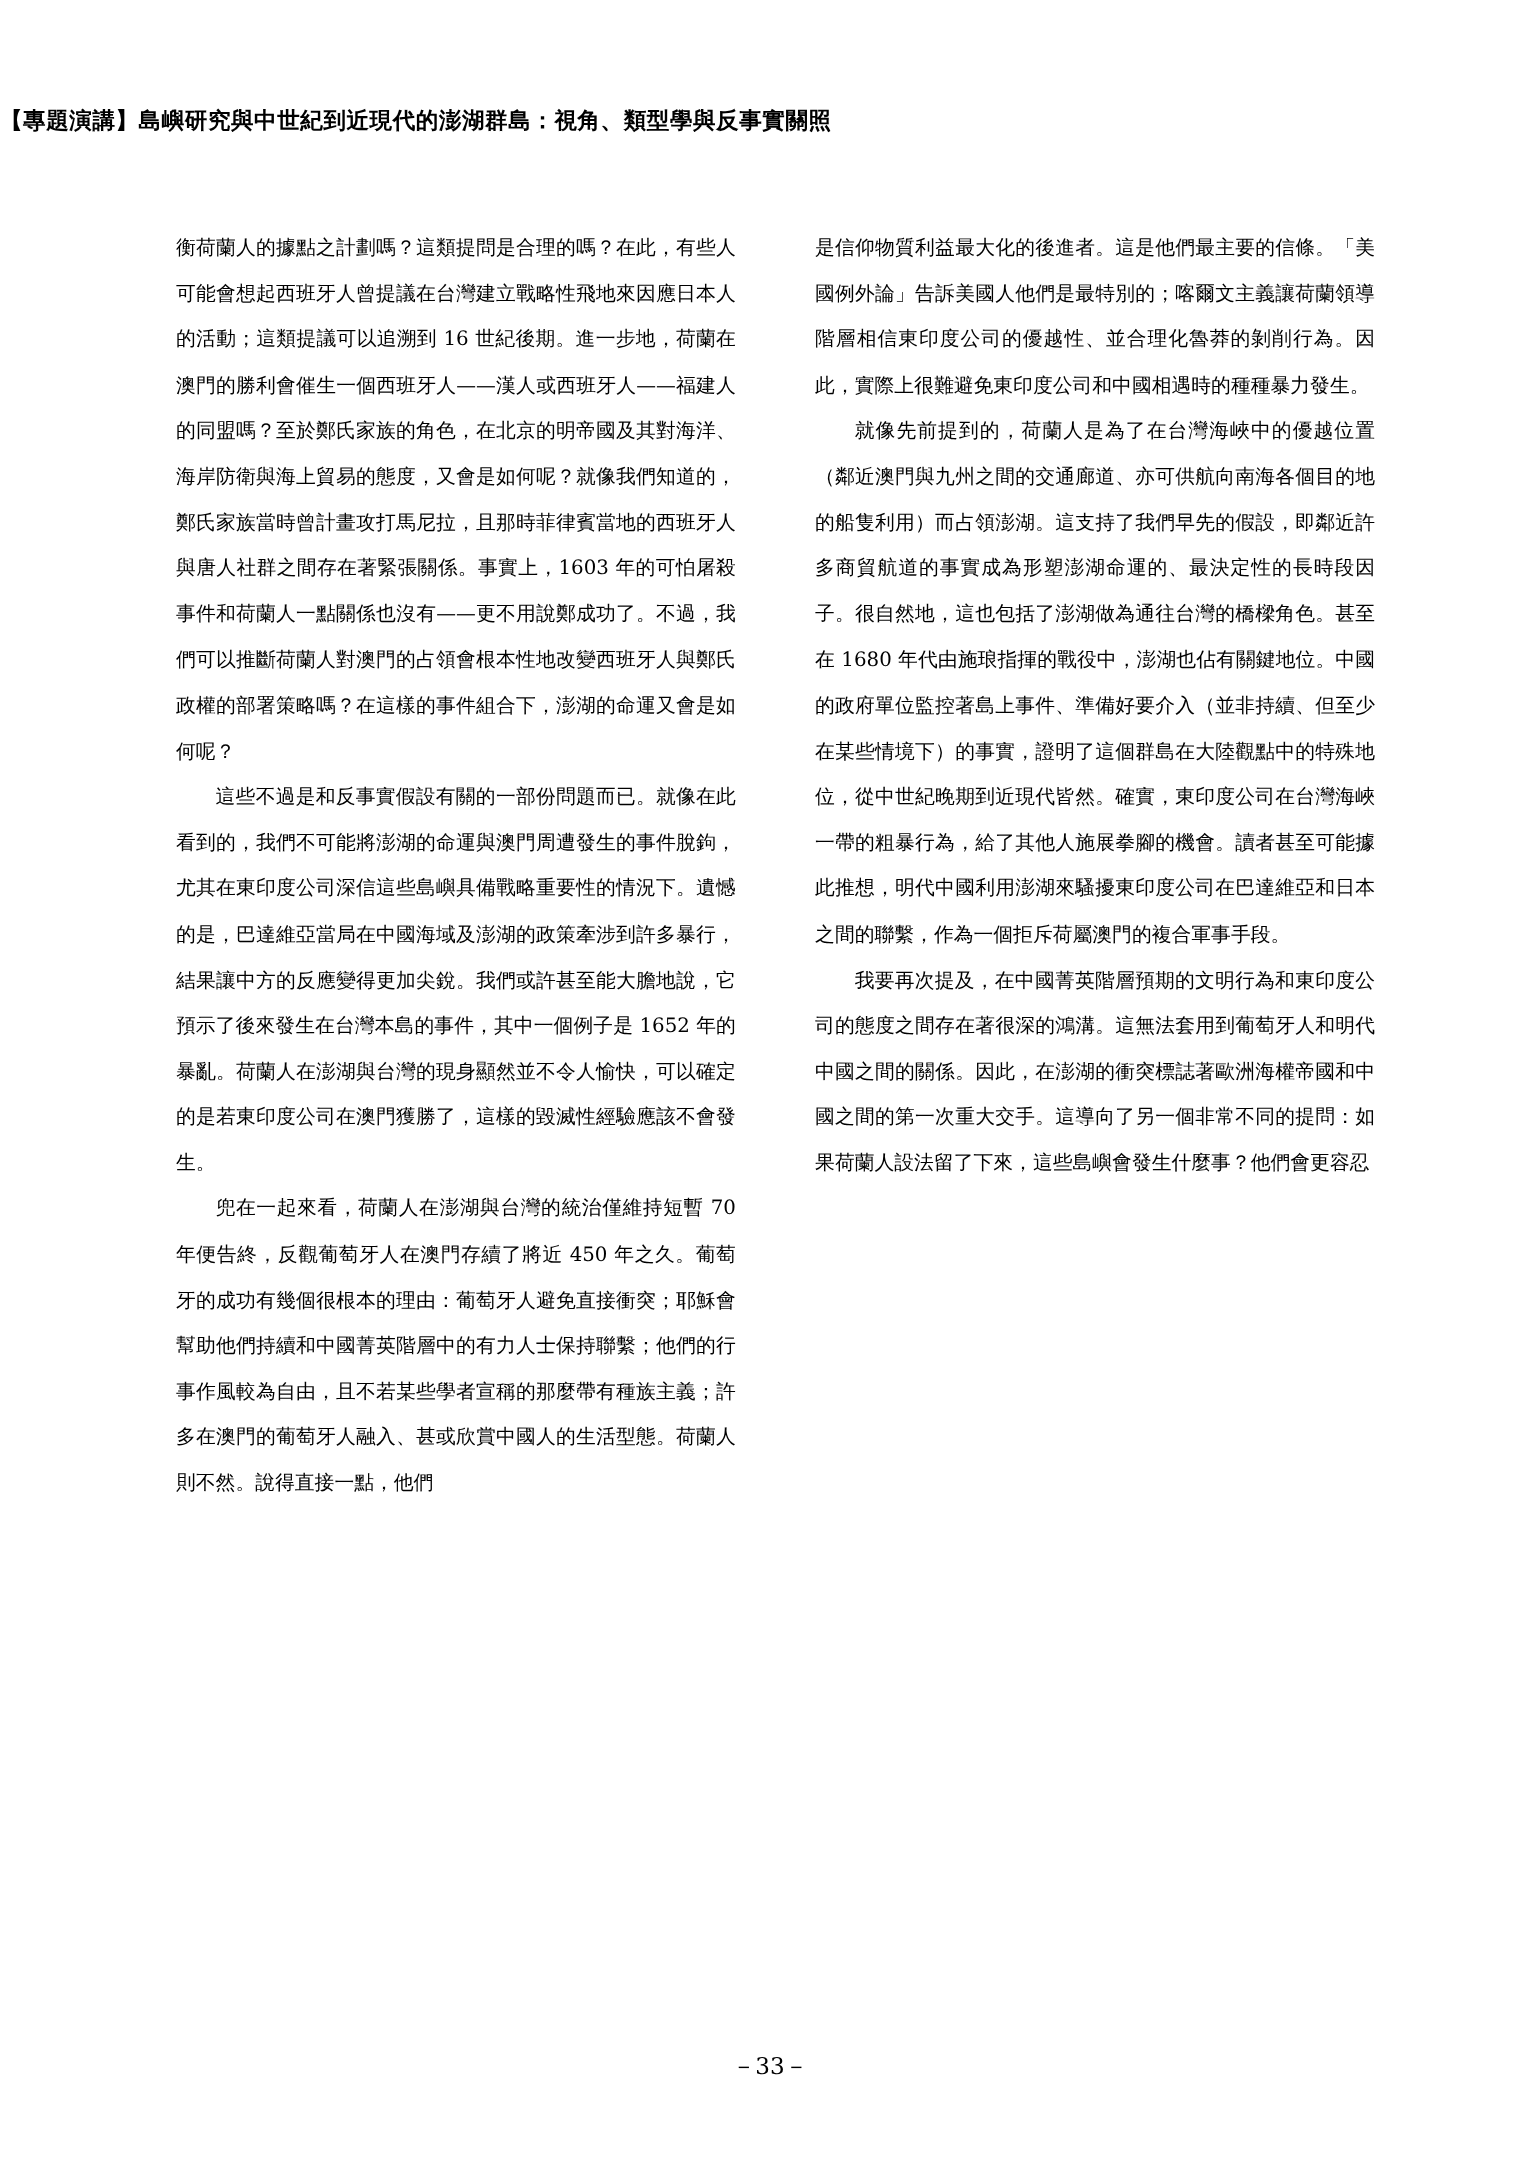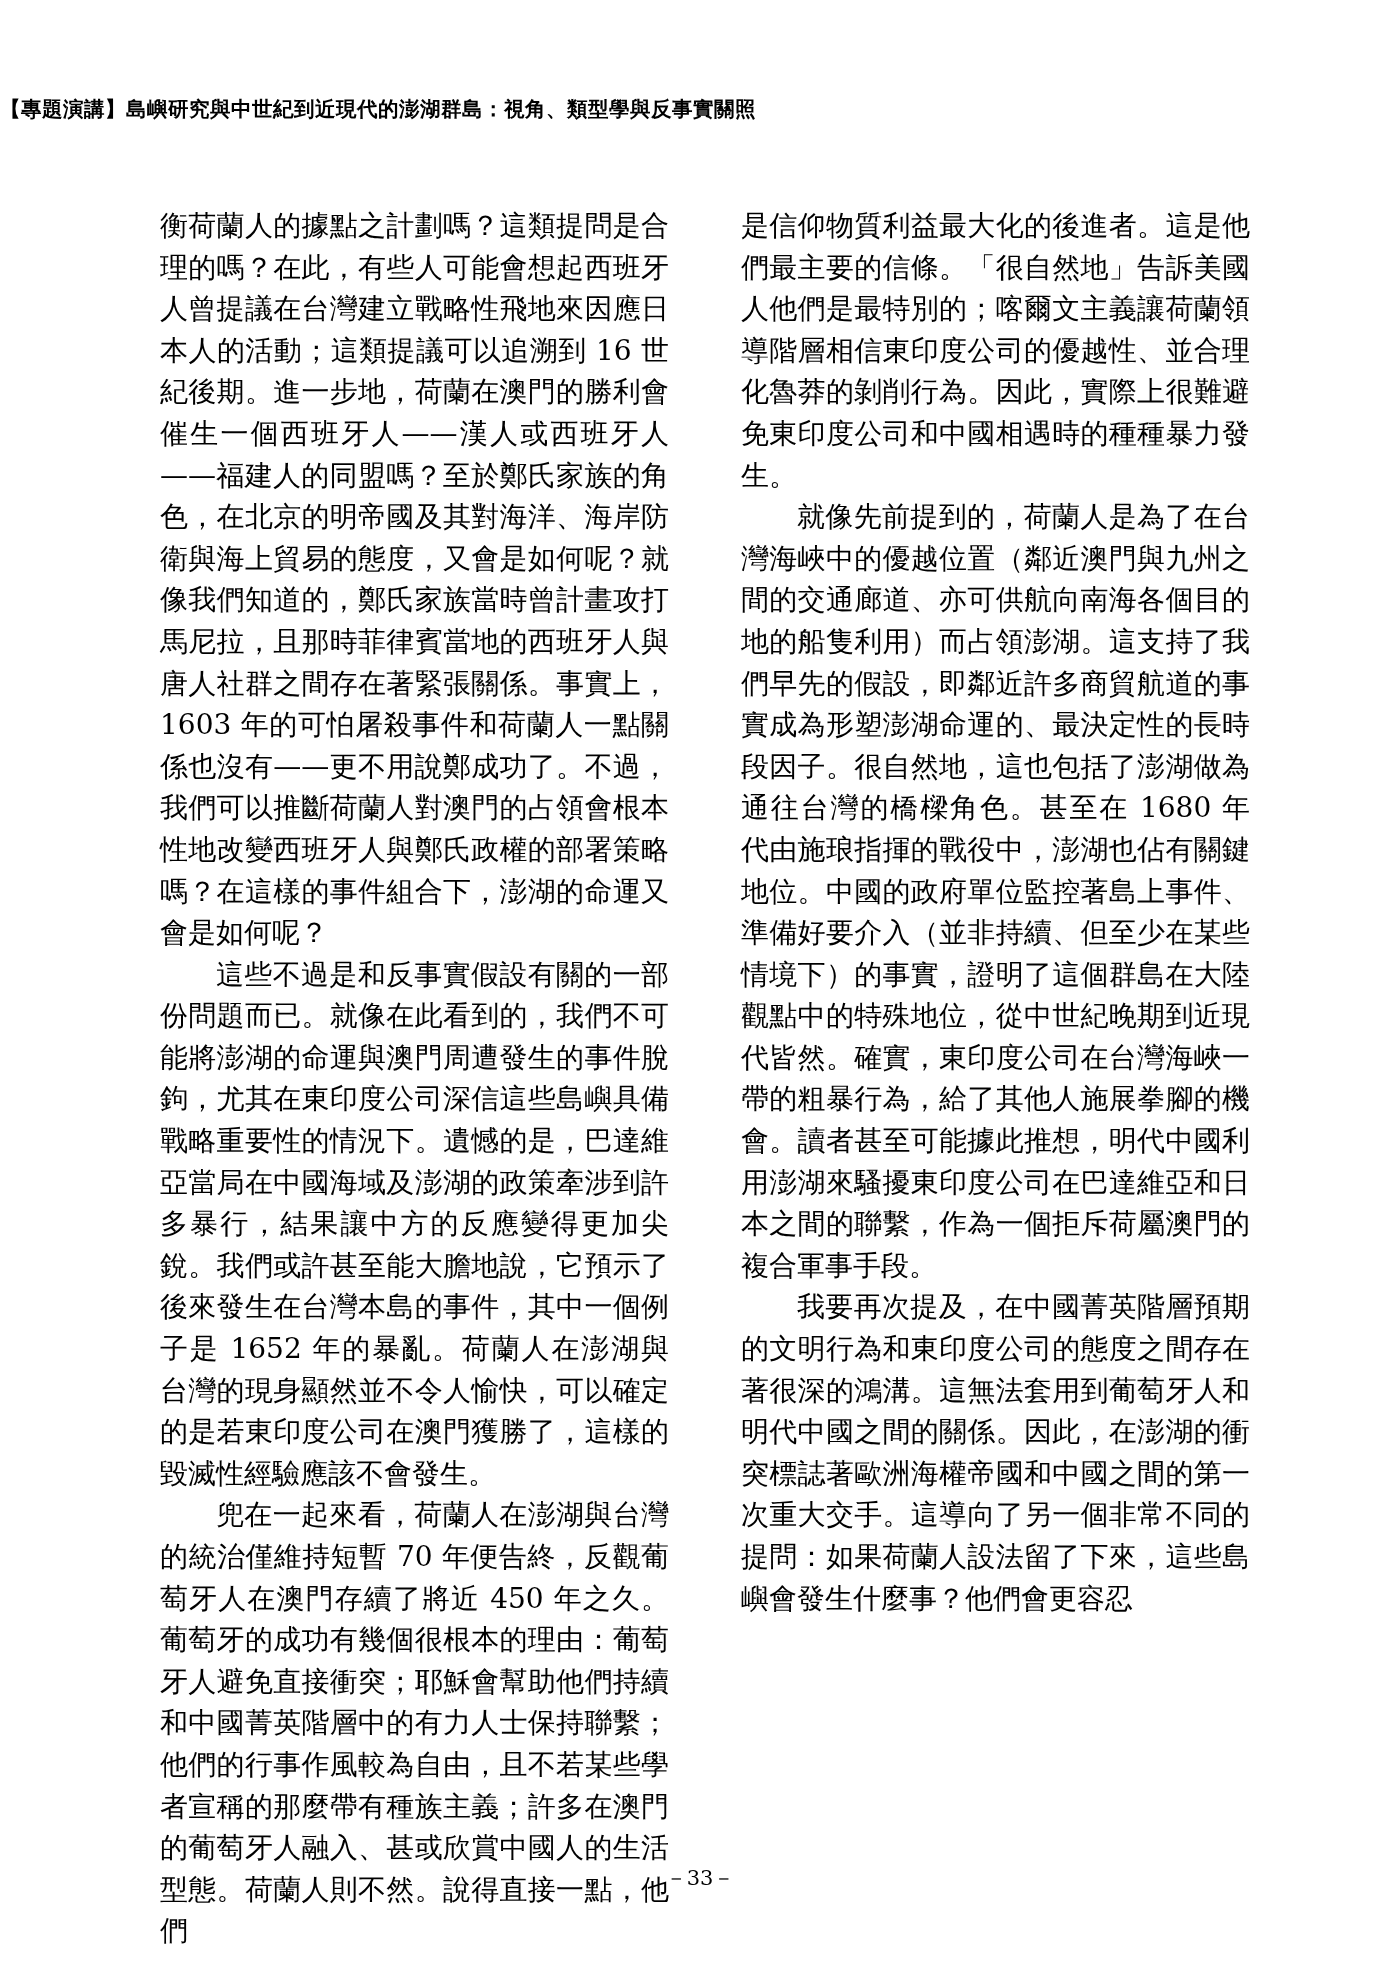--- a/index.html
+++ b/index.html
@@ -43,21 +43,21 @@
     display: flex;
     flex-direction: row;
     gap: 72px;
   }
   .column {
     width: 509px;
     flex: 0 0 509px;
   }
   p.para {
     margin: 0;
-    font-size: 28px;
+    font-size: 18px;
     line-height: 41.6px;
     text-align: justify;
     text-justify: inter-ideograph;
     letter-spacing: 0px;
     font-family: "DejaVu Serif", "Liberation Serif", serif;
   }
   p.indent {
     text-indent: 2em;
   }
   .folio {
@@ -79,21 +79,21 @@
 
   <div class="columns">
 
     <div class="column">
       <p class="para">衡荷蘭人的據點之計劃嗎？這類提問是合理的嗎？在此，有些人可能會想起西班牙人曾提議在台灣建立戰略性飛地來因應日本人的活動；這類提議可以追溯到 16 世紀後期。進一步地，荷蘭在澳門的勝利會催生一個西班牙人——漢人或西班牙人——福建人的同盟嗎？至於鄭氏家族的角色，在北京的明帝國及其對海洋、海岸防衛與海上貿易的態度，又會是如何呢？就像我們知道的，鄭氏家族當時曾計畫攻打馬尼拉，且那時菲律賓當地的西班牙人與唐人社群之間存在著緊張關係。事實上，1603 年的可怕屠殺事件和荷蘭人一點關係也沒有——更不用說鄭成功了。不過，我們可以推斷荷蘭人對澳門的占領會根本性地改變西班牙人與鄭氏政權的部署策略嗎？在這樣的事件組合下，澎湖的命運又會是如何呢？</p>
       <p class="para indent">這些不過是和反事實假設有關的一部份問題而已。就像在此看到的，我們不可能將澎湖的命運與澳門周遭發生的事件脫鉤，尤其在東印度公司深信這些島嶼具備戰略重要性的情況下。遺憾的是，巴達維亞當局在中國海域及澎湖的政策牽涉到許多暴行，結果讓中方的反應變得更加尖銳。我們或許甚至能大膽地說，它預示了後來發生在台灣本島的事件，其中一個例子是 1652 年的暴亂。荷蘭人在澎湖與台灣的現身顯然並不令人愉快，可以確定的是若東印度公司在澳門獲勝了，這樣的毀滅性經驗應該不會發生。</p>
       <p class="para indent">兜在一起來看，荷蘭人在澎湖與台灣的統治僅維持短暫 70 年便告終，反觀葡萄牙人在澳門存續了將近 450 年之久。葡萄牙的成功有幾個很根本的理由：葡萄牙人避免直接衝突；耶穌會幫助他們持續和中國菁英階層中的有力人士保持聯繫；他們的行事作風較為自由，且不若某些學者宣稱的那麼帶有種族主義；許多在澳門的葡萄牙人融入、甚或欣賞中國人的生活型態。荷蘭人則不然。說得直接一點，他們</p>
     </div>
 
     <div class="column">
-      <p class="para">是信仰物質利益最大化的後進者。這是他們最主要的信條。「很自然地」告訴美國人他們是最特別的；喀爾文主義讓荷蘭領導階層相信東印度公司的優越性、並合理化魯莽的剝削行為。因此，實際上很難避免東印度公司和中國相遇時的種種暴力發生。</p>
+      <p class="para">是信仰物質利益最大化的後進者。這是他們最主要的信條。「美國例外論」告訴美國人他們是最特別的；喀爾文主義讓荷蘭領導階層相信東印度公司的優越性、並合理化魯莽的剝削行為。因此，實際上很難避免東印度公司和中國相遇時的種種暴力發生。</p>
       <p class="para indent">就像先前提到的，荷蘭人是為了在台灣海峽中的優越位置（鄰近澳門與九州之間的交通廊道、亦可供航向南海各個目的地的船隻利用）而占領澎湖。這支持了我們早先的假設，即鄰近許多商貿航道的事實成為形塑澎湖命運的、最決定性的長時段因子。很自然地，這也包括了澎湖做為通往台灣的橋樑角色。甚至在 1680 年代由施琅指揮的戰役中，澎湖也佔有關鍵地位。中國的政府單位監控著島上事件、準備好要介入（並非持續、但至少在某些情境下）的事實，證明了這個群島在大陸觀點中的特殊地位，從中世紀晚期到近現代皆然。確實，東印度公司在台灣海峽一帶的粗暴行為，給了其他人施展拳腳的機會。讀者甚至可能據此推想，明代中國利用澎湖來騷擾東印度公司在巴達維亞和日本之間的聯繫，作為一個拒斥荷屬澳門的複合軍事手段。</p>
       <p class="para indent">我要再次提及，在中國菁英階層預期的文明行為和東印度公司的態度之間存在著很深的鴻溝。這無法套用到葡萄牙人和明代中國之間的關係。因此，在澎湖的衝突標誌著歐洲海權帝國和中國之間的第一次重大交手。這導向了另一個非常不同的提問：如果荷蘭人設法留了下來，這些島嶼會發生什麼事？他們會更容忍</p>
     </div>
 
   </div>
 
   <div class="folio">－33－</div>
 
 </div>
 

